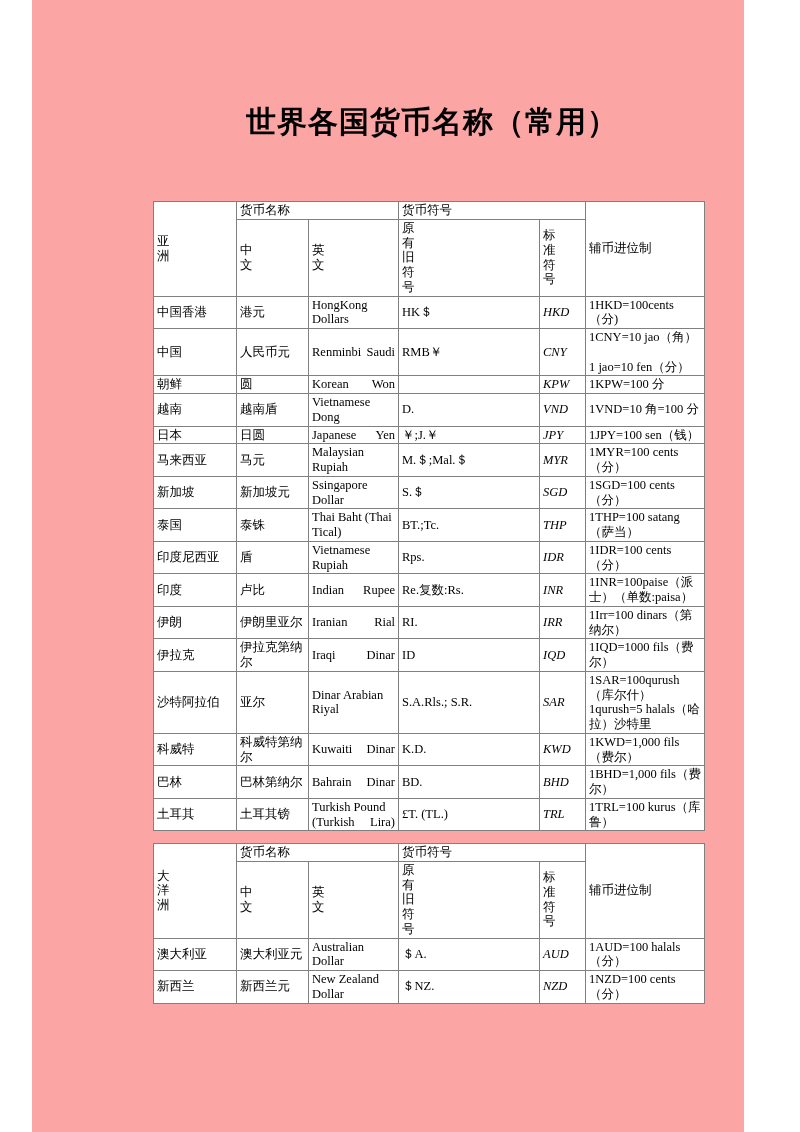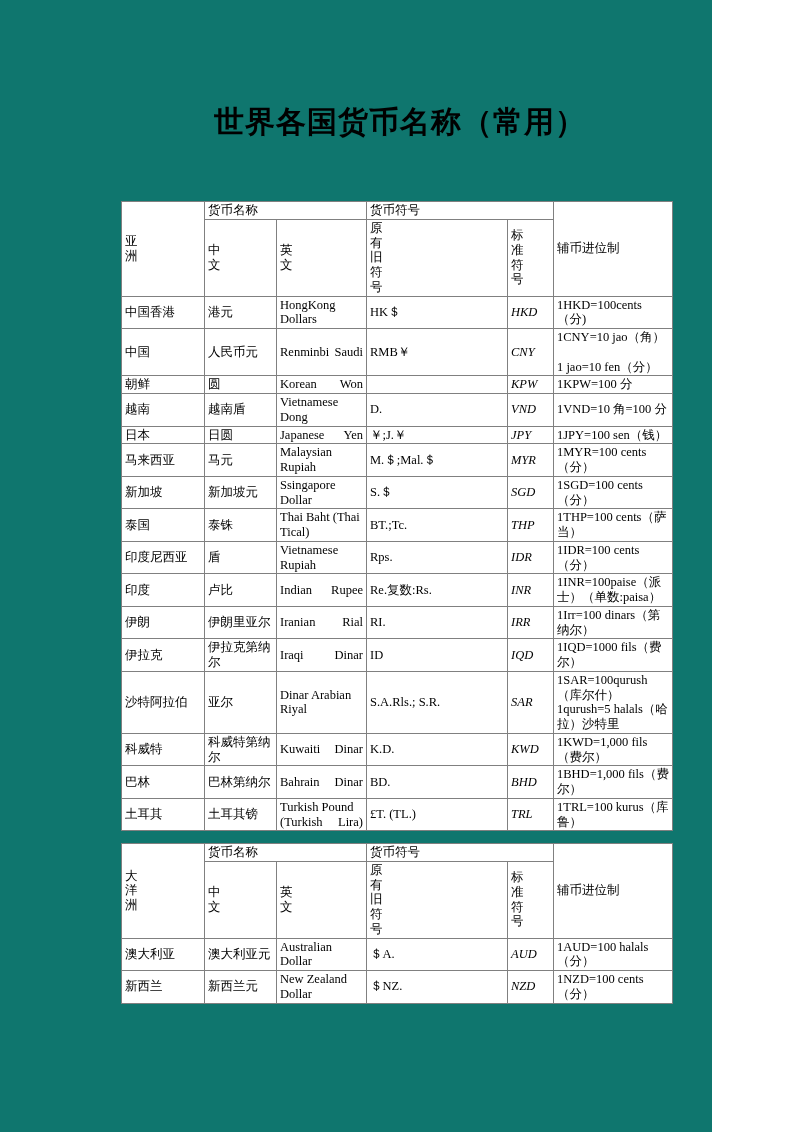--- a/index.html
+++ b/index.html
@@ -12,21 +12,22 @@
     height: 1132px;
     font-family: "Liberation Serif", "DejaVu Serif", serif;
     color: #000000;
     position: relative;
     overflow: hidden;
   }
   .page {
     width: 712px;
     height: 1132px;
     position: relative;
-    background: #0f766e;
+    background: #fca5a5;
+    margin-left: 32px;
   }
 
   .doc-title {
     position: absolute;
     left: 0;
     top: 104px;
     width: 800px;
     text-align: center;
     font-family: "DejaVu Serif", "Liberation Serif", serif;
     font-weight: bold;
@@ -231,21 +232,21 @@
           <td class="cell-oldsym">S.＄</td>
           <td class="cell-std">SGD</td>
           <td class="cell-sub">1SGD=100 cents（分）</td>
         </tr>
         <tr>
           <td class="cell-region">泰国</td>
           <td class="cell-zh">泰铢</td>
           <td class="cell-en">Thai Baht (Thai Tical)</td>
           <td class="cell-oldsym">BT.;Tc.</td>
           <td class="cell-std">THP</td>
-          <td class="cell-sub">1THP=100 cents（萨当）</td>
+          <td class="cell-sub">1THP=100 satang（萨当）</td>
         </tr>
         <tr>
           <td class="cell-region">印度尼西亚</td>
           <td class="cell-zh">盾</td>
           <td class="cell-en">Vietnamese Rupiah</td>
           <td class="cell-oldsym">Rps.</td>
           <td class="cell-std">IDR</td>
           <td class="cell-sub">1IDR=100 cents（分）</td>
         </tr>
         <tr>

